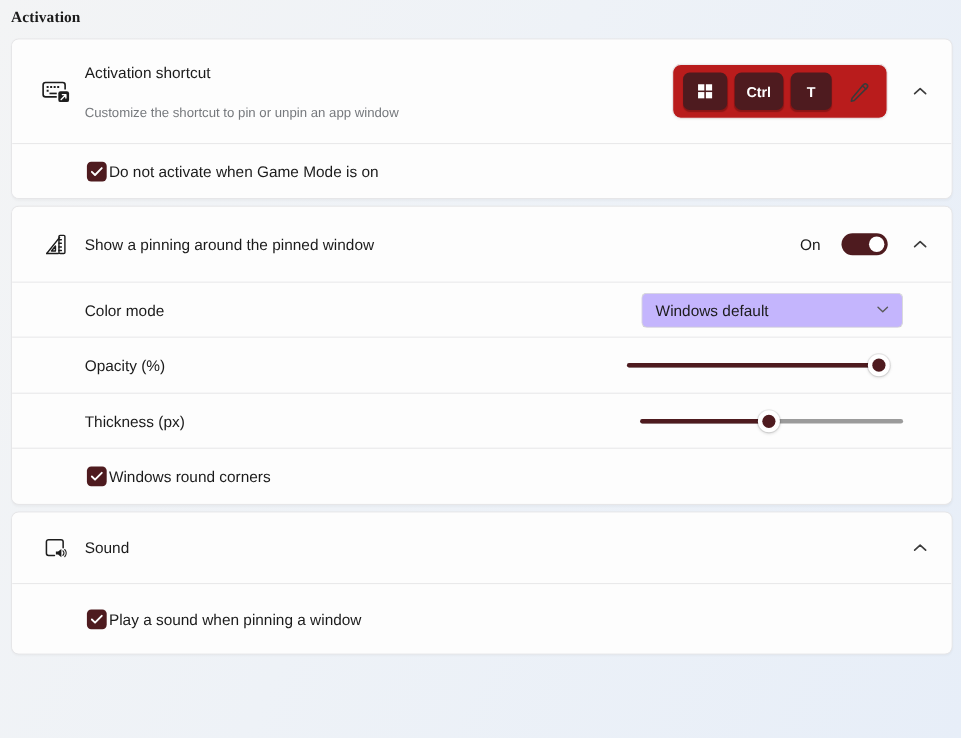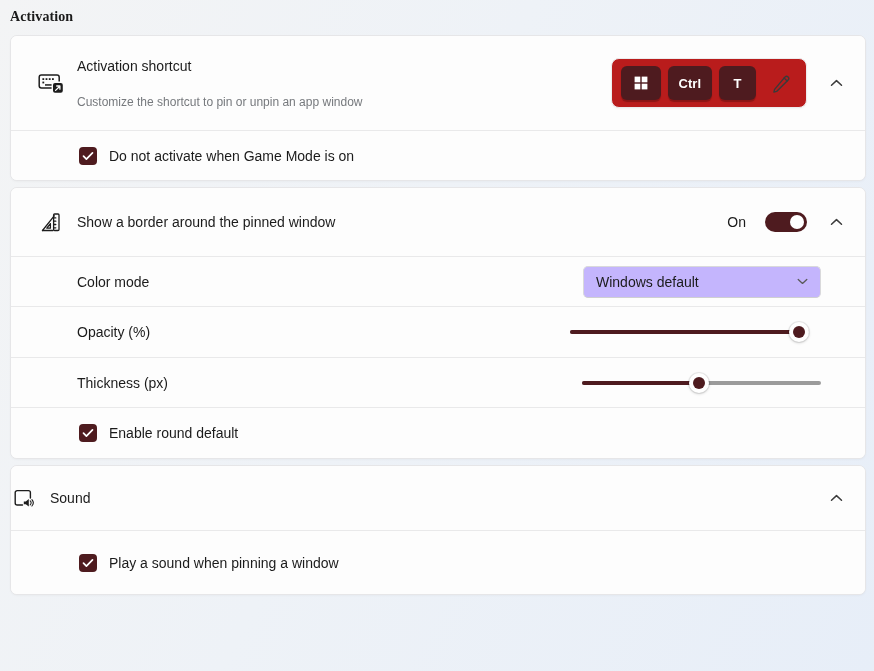--- a/index.html
+++ b/index.html
@@ -26,21 +26,21 @@
     border-radius: 7px;
     box-shadow: 0 1px 2px rgba(0,0,0,.03);
     overflow: hidden;
   }
   .card + .card { margin-top: 6px; }
 
   .row { display: flex; align-items: center; background: #fdfdfd; }
   .row + .row { border-top: 1px solid #e9e9ea; }
   .row-main   { height: 94px; padding-left: 27px; padding-right: 14px; }
   .row-mid    { height: 68px; padding-left: 27px; padding-right: 14px; }
-  .row-mid3   { height: 64px; padding-right: 14px; }
+  .row-mid3   { height: 64px; padding-left: 27px; padding-right: 14px; }
   .row-sub    { height: 50px; padding-left: 66px; padding-right: 44px; }
   .row-sub51  { height: 51px; padding-left: 66px; padding-right: 56px; }
   .row-check  { height: 50px; padding-left: 68px; }
   .row-check48{ height: 64px; padding-left: 68px; }
 
   .icon-lg { width: 26px; display: flex; justify-content: center; flex-shrink: 0; }
   .row-text { margin-left: 13px; display: flex; flex-direction: column; gap: 20px; }
   .row-title { font-size: 14px; line-height: 17px; color: #1b1b1b; }
   .row-desc  { font-size: 12px; line-height: 14px; color: #76797d; }
   .row-label { font-size: 14px; color: #1b1b1b; margin-left: 13px; }
@@ -73,21 +73,21 @@
     display: flex; align-items: center; justify-content: center;
     cursor: pointer; flex-shrink: 0;
   }
 
   .checkbox {
     width: 18px; height: 18px; border-radius: 4px;
     background: var(--accent);
     display: flex; align-items: center; justify-content: center;
     flex-shrink: 0; cursor: pointer;
   }
-  .checkbox + .row-label { margin-left: 12px; text-align: center; }
+  .checkbox + .row-label { margin-left: 2px; text-align: center; }
 
   .toggle-state { font-size: 14px; color: #1b1b1b; margin-right: 19px; }
   .toggle {
     width: 42px; height: 20px; border-radius: 10px;
     background: var(--accent); position: relative; cursor: pointer; flex-shrink: 0;
   }
   .toggle .knob {
     position: absolute; top: 3px; right: 3px;
     width: 14px; height: 14px; border-radius: 50%; background: #fff;
   }
@@ -192,21 +192,21 @@
     <div class="row row-mid">
       <span class="icon-lg">
         <svg width="22" height="22" viewBox="0 0 22 22" fill="none" stroke="#1d1d1d" stroke-width="1.3" stroke-linecap="round" stroke-linejoin="round">
           <path d="M2.5 19.5 L14.2 4.8"></path>
           <path d="M2.5 19.5 H13"></path>
           <path d="M6.8 17.2 L10.4 12.6 V17.2 Z"></path>
           <rect x="13.6" y="3" width="5.4" height="16.5" rx="1"></rect>
           <path d="M13.6 6.9 h2.2 M13.6 10.2 h2.2 M13.6 13.5 h2.2 M13.6 16.8 h2.2"></path>
         </svg>
       </span>
-      <span class="row-label">Show a border around the pinned window</span>
+      <span class="row-label">Show a pinning around the pinned window</span>
       <div class="row-controls">
         <span class="toggle-state">On</span>
         <span class="toggle">
           <span class="knob"></span>
         </span>
         <span class="chevron-btn">
           <svg width="13" height="8" viewBox="0 0 13 8" fill="none" stroke="#3c3c3c" stroke-width="1.5" stroke-linecap="round" stroke-linejoin="round">
             <path d="M1.5 6.2 L6.5 1.6 L11.5 6.2"></path>
           </svg>
         </span>
@@ -246,21 +246,21 @@
         </div>
       </div>
     </div>
 
     <div class="row row-check" style="height:51px">
       <span class="checkbox">
         <svg width="12" height="10" viewBox="0 0 12 10" fill="none" stroke="#fff" stroke-width="1.7" stroke-linecap="round" stroke-linejoin="round">
           <path d="M1.5 5.2 L4.4 8.1 L10.5 1.8"></path>
         </svg>
       </span>
-      <span class="row-label">Enable round default</span>
+      <span class="row-label">Windows round corners</span>
     </div>
   </div>
 
   <div class="card">
     <div class="row row-mid3">
       <span class="icon-lg">
         <svg width="22" height="21" viewBox="0 0 22 21" fill="none">
           <path d="M9.5 17 H4.2 a2 2 0 0 1 -2 -2 V4.6 a2 2 0 0 1 2 -2 H15.4 a2 2 0 0 1 2 2 V10" stroke="#1d1d1d" stroke-width="1.4" stroke-linecap="round"></path>
           <path d="M10.8 13.4 h2 l3 -2.4 v7.6 l-3 -2.4 h-2 Z" fill="#1d1d1d"></path>
           <path d="M17.2 12.8 a2.6 2.6 0 0 1 0 4 M18.9 11.6 a4.8 4.8 0 0 1 0 6.4" stroke="#1d1d1d" stroke-width="1.1" stroke-linecap="round"></path>

